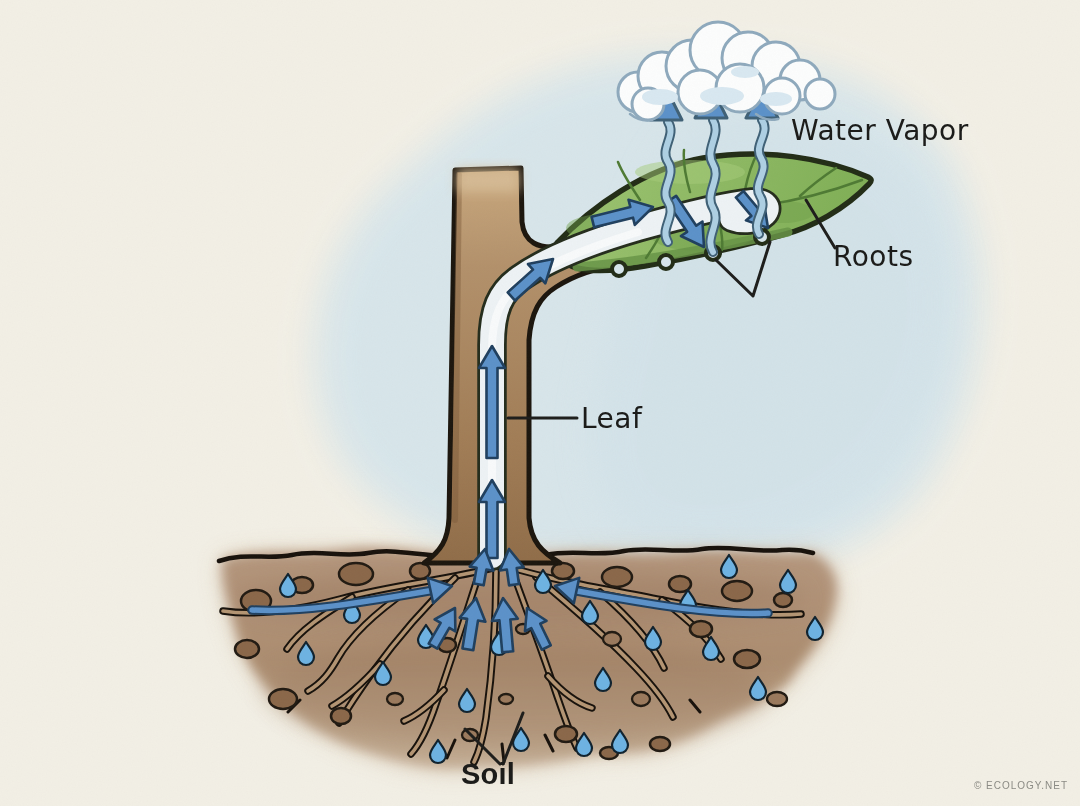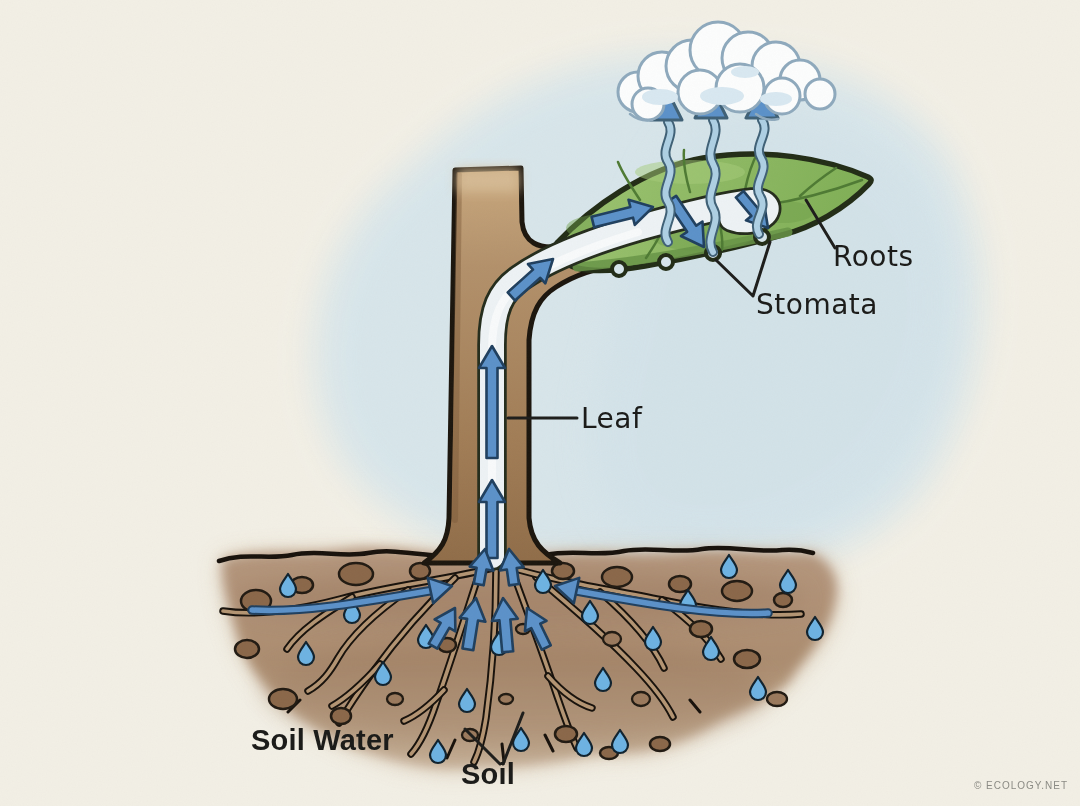--- a/index.html
+++ b/index.html
@@ -286,19 +286,18 @@
   <g>
     <path class="leader" d="M508,418 L577,418"></path>
     <path class="leader" d="M806,200 L835,248"></path>
     <path class="leader" d="M753,296 L716,260 M753,296 L770,242"></path>
     <path class="leader" d="M465,729 L500,764 M523,713 L503,764"></path>
   </g>
 
   <rect x="0" y="0" width="1080" height="806" filter="url(#grain)" opacity="0.7"></rect>
 </svg>
 
+  <div class="label hand" style="left:791px;top:114px">Water Vapor</div>
   <div class="label hand" style="left:833px;top:240px">Roots</div>
-  <div class="label hand" style="left:756px;top:288px">Stomata</div>
   <div class="label hand" style="left:581px;top:402px">Leaf</div>
-  <div class="label bold-label" style="left:251px;top:724px">Soil Water</div>
   <div class="label bold-label" style="left:461px;top:758px">Soil</div>
   <div class="watermark" style="right:12px;top:780px">© ECOLOGY.NET</div>
 </div>
 
 </body></html>

